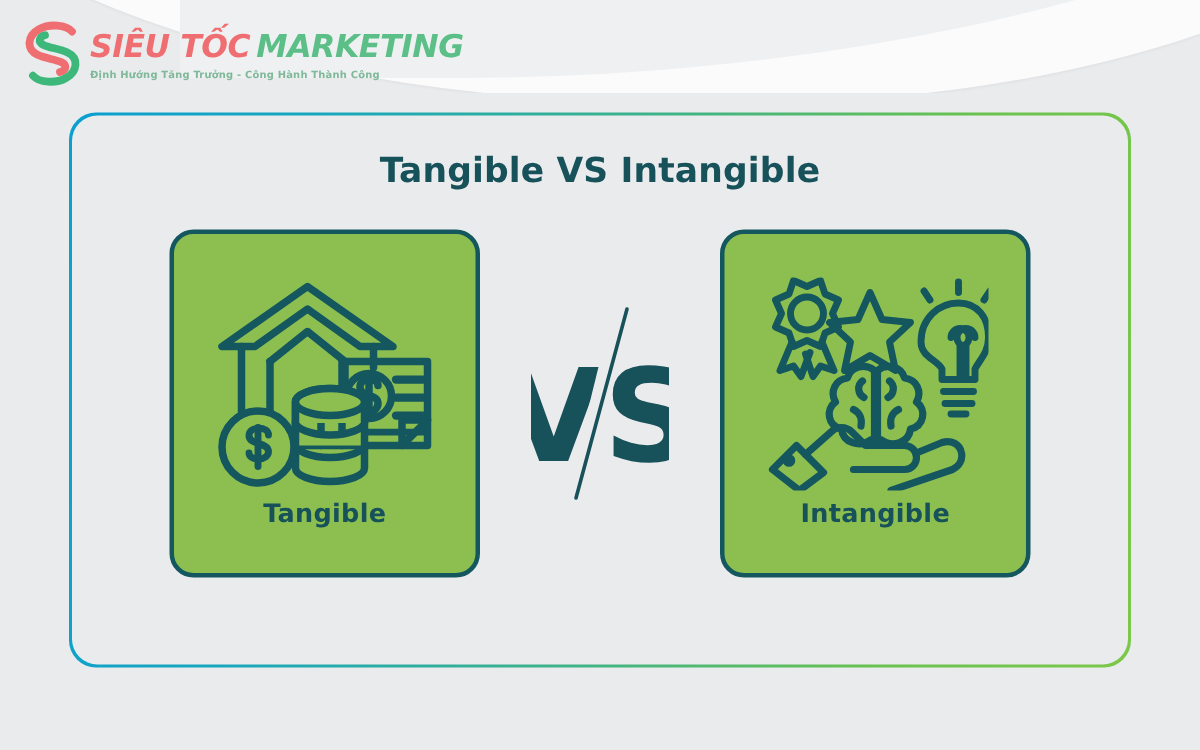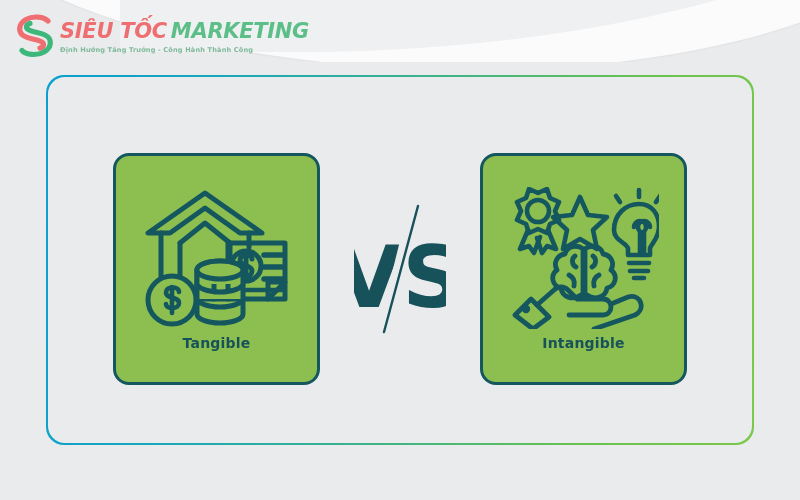--- a/index.html
+++ b/index.html
@@ -137,21 +137,21 @@
     justify-content: center;
     position: relative;
   }
   .card-art {
     width: 150px;
     height: 142px;
     display: block;
   }
   .card-label {
     font-family: "DejaVu Sans", sans-serif;
-    font-size: 14px;
+    font-size: 17px;
     font-weight: bold;
     color: #17515a;
     margin-top: 6px;
     letter-spacing: 0.2px;
   }
   .gap-left  { width: 34px; }
   .gap-right { width: 34px; }
 
   .vs-block {
     width: 92px;
@@ -177,20 +177,21 @@
         <span class="w1">SIÊU TỐC</span><span class="w2">MARKETING</span>
       </div>
       <div class="logo-sub">Định Hướng Tăng Trưởng - Công Hành Thành Công</div>
     </div>
   </div>
 </div>
 
 <div class="panel-frame">
 <div class="panel">
 
+  <div class="page-title">Tangible VS Intangible</div>
 
   <div class="cards-row">
 
     <div class="card">
       <svg class="card-art" viewBox="0 0 150 142">
         <g fill="none" stroke="#15575f" stroke-width="5" stroke-linejoin="round" stroke-linecap="round">
 
           <path d="M63 6 L6 46 L28 46 L63 21 L98 46 L120 46 Z"></path>
 
           <path d="M19 46 L19 112"></path>

